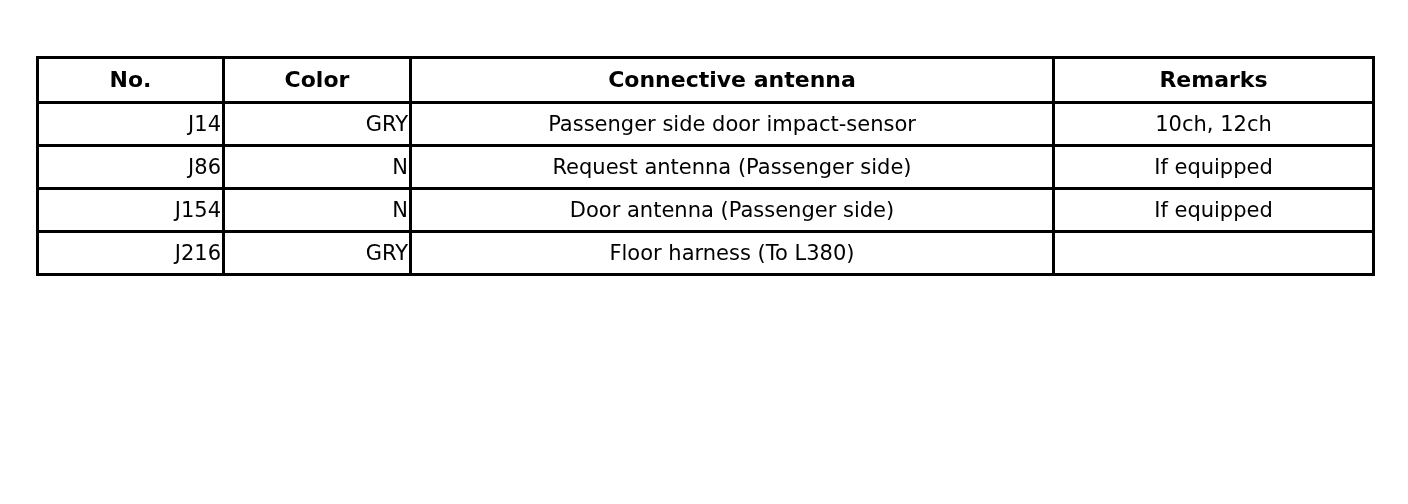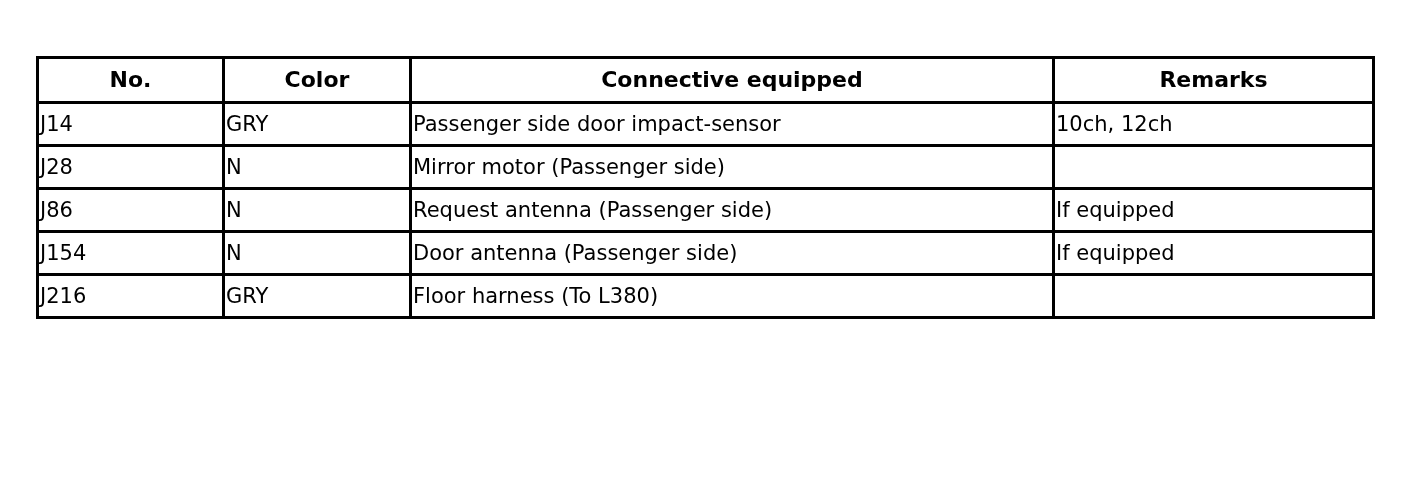--- a/index.html
+++ b/index.html
@@ -51,59 +51,53 @@
   }
 
   
   col.col-no       { width: 186px; }
   col.col-color    { width: 187px; }
   col.col-position { width: 643px; }
   col.col-remarks  { width: 320px; }
 
   td.cell-no,
   td.cell-color {
-    text-align: left;
+    text-align: right;
   }
 
   td.cell-position,
   td.cell-remarks {
-    text-align: left;
+    text-align: center;
   }
 </style>
 </head>
 <body>
 
 <div id="connector-table-wrap">
   <table class="connector-table">
     <colgroup>
       <col class="col-no">
       <col class="col-color">
       <col class="col-position">
       <col class="col-remarks">
     </colgroup>
     <thead>
       <tr>
         <th>No.</th>
         <th>Color</th>
-        <th>Connective equipped</th>
+        <th>Connective antenna</th>
         <th>Remarks</th>
       </tr>
     </thead>
     <tbody id="table-body">
         <tr>
           <td class="cell-no">J14</td>
           <td class="cell-color">GRY</td>
           <td class="cell-position">Passenger side door impact-sensor</td>
           <td class="cell-remarks">10ch, 12ch</td>
-        </tr>
-        <tr>
-          <td class="cell-no">J28</td>
-          <td class="cell-color">N</td>
-          <td class="cell-position">Mirror motor (Passenger side)</td>
-          <td class="cell-remarks"></td>
         </tr>
         <tr>
           <td class="cell-no">J86</td>
           <td class="cell-color">N</td>
           <td class="cell-position">Request antenna (Passenger side)</td>
           <td class="cell-remarks">If equipped</td>
         </tr>
         <tr>
           <td class="cell-no">J154</td>
           <td class="cell-color">N</td>

